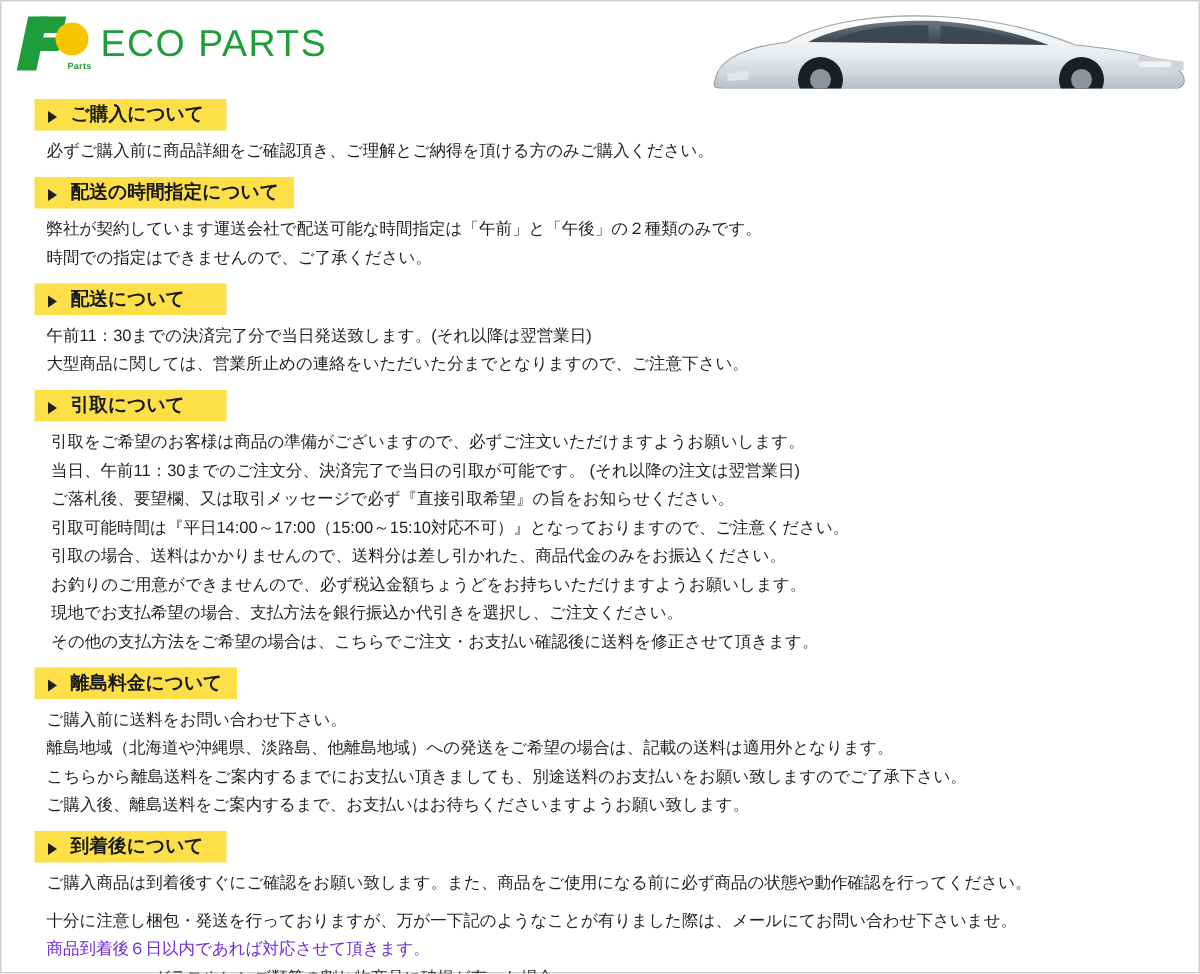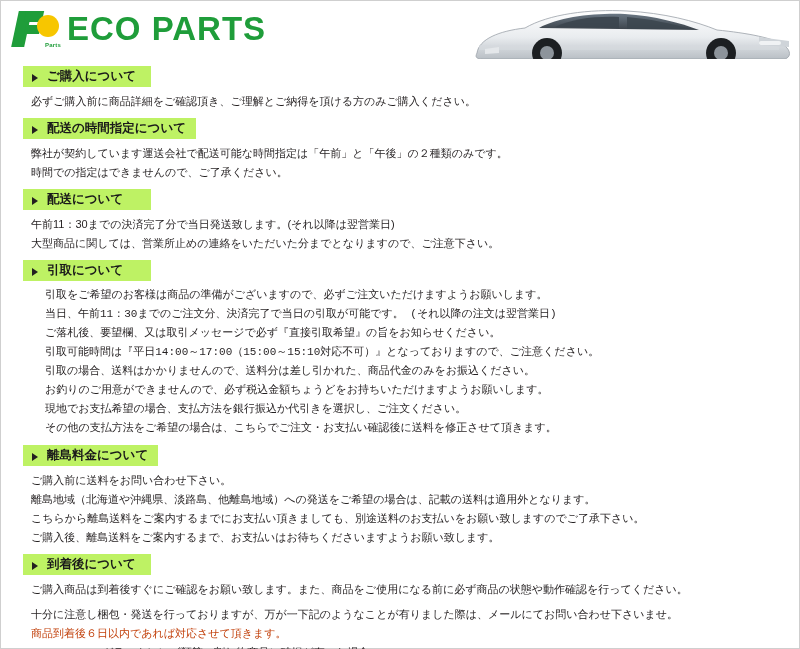--- a/index.html
+++ b/index.html
@@ -73,37 +73,37 @@
   }
   .logo-mark .mark-text {
     position: absolute;
     right: -2px; bottom: -1px;
     font-size: 6px;
     color: #1f9d3a;
     font-weight: bold;
     letter-spacing: .2px;
   }
   .logo-text {
-    font-size: 33px;
-    font-weight: bold;
+    font-size: 25px;
+    font-weight: normal;
     color: #1f9d3a;
     letter-spacing: 1px;
     font-family: "Liberation Sans", sans-serif;
   }
   .car {
     position: absolute;
     right: 0; top: 0;
     width: 340px;
     height: 66px;
   }
 
   
   .sec-head {
     display: inline-block;
-    background: #bef264;
+    background: #fde047;
     color: #1a1a1a;
     font-weight: bold;
     font-size: 12.5px;
     padding: 3px 10px 3px 24px;
     margin: 0 0 0 22px;
     position: relative;
     line-height: 15px;
     min-width: 128px;
   }
   .sec-head::before {
@@ -117,22 +117,22 @@
     border-bottom: 4px solid transparent;
   }
   .sec-head-wrap { margin-top: 7px; }
   .sec-body {
     margin: 5px 0 0 0;
     padding: 0 14px 0 30px;
     line-height: 19px;
     font-size: 11px;
   }
   .sec-body p { margin: 0; }
-  .indent1 { padding-left: 44px; font-family: Liberation Mono, monospace; }
-  .red { color: #c2410c; }
+  .indent1 { padding-left: 33px; }
+  .red { color: #6d28d9; }
   .bullet-black {
     padding-left: 60px;
   }
   .small-gap { height: 6px; }
 </style>
 </head>
 <body>
 
 <div class="page">
 

